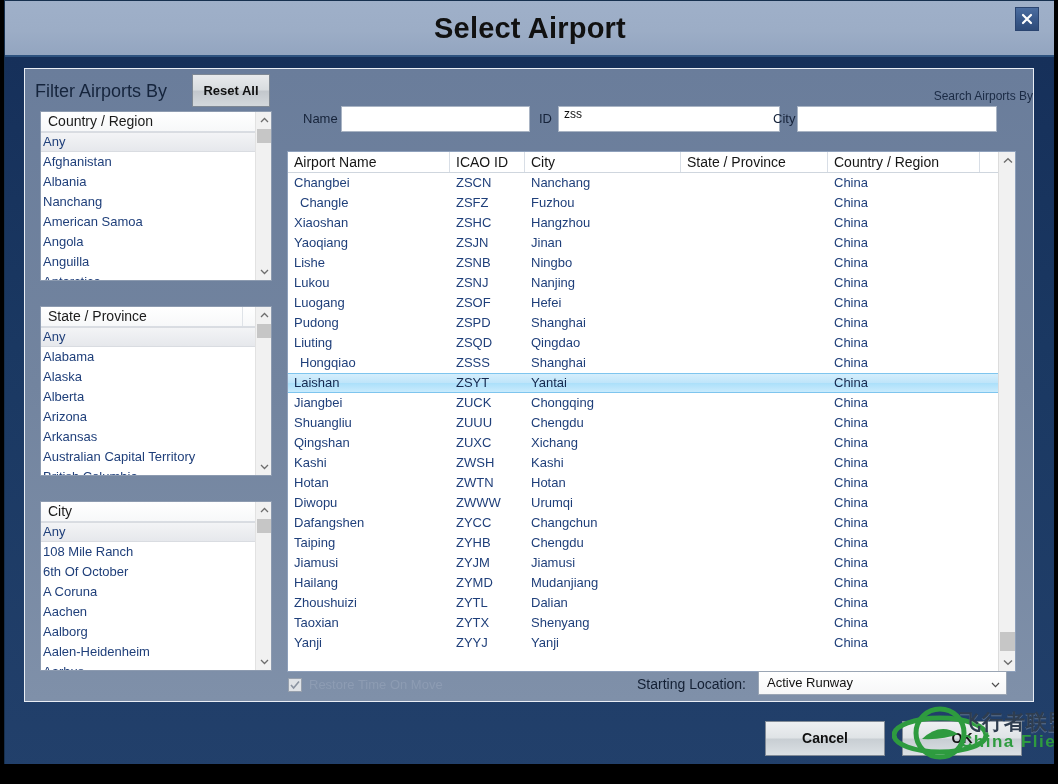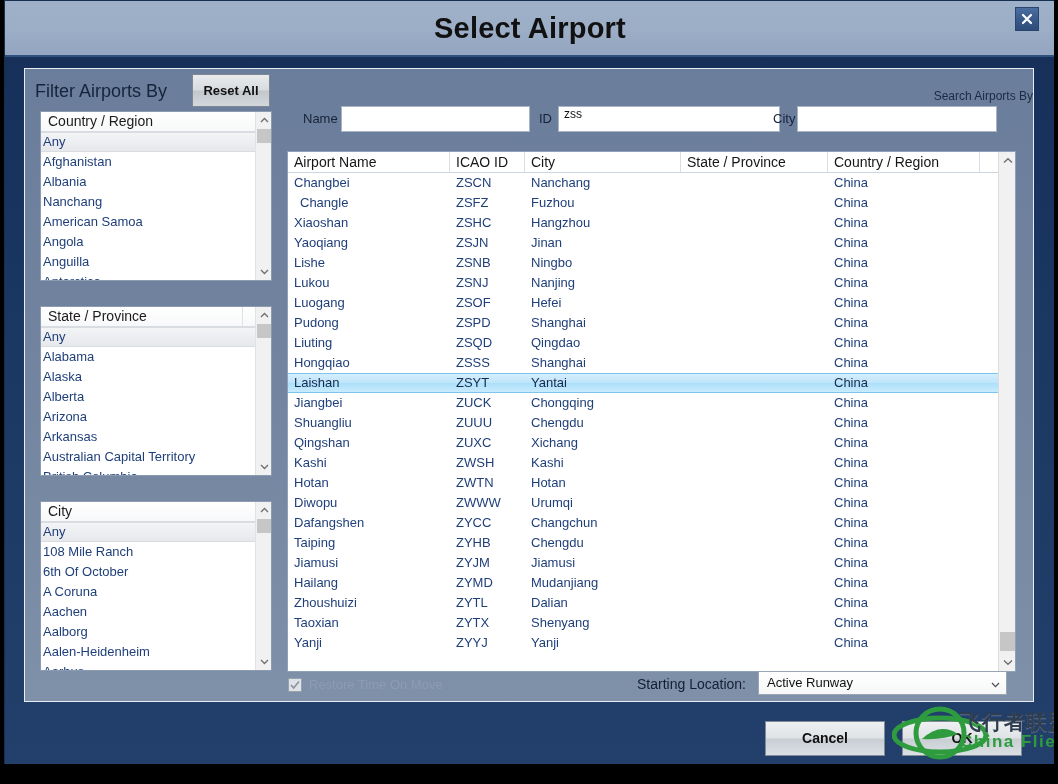--- a/index.html
+++ b/index.html
@@ -560,21 +560,21 @@
                 <div class="td" style="left: 540px;">China</div>
               </div>
               <div class="trow">
                 <div class="td" style="left: 0px;">Liuting</div>
                 <div class="td" style="left: 162px;">ZSQD</div>
                 <div class="td" style="left: 237px;">Qingdao</div>
                 <div class="td" style="left: 393px;"></div>
                 <div class="td" style="left: 540px;">China</div>
               </div>
               <div class="trow">
-                <div class="td" style="left: 0px;">Hongqiao</div>
+                <div class="td" style="left: 6px;">Hongqiao</div>
                 <div class="td" style="left: 162px;">ZSSS</div>
                 <div class="td" style="left: 237px;">Shanghai</div>
                 <div class="td" style="left: 393px;"></div>
                 <div class="td" style="left: 540px;">China</div>
               </div>
               <div class="trow selected">
                 <div class="td" style="left: 0px;">Laishan</div>
                 <div class="td" style="left: 162px;">ZSYT</div>
                 <div class="td" style="left: 237px;">Yantai</div>
                 <div class="td" style="left: 393px;"></div>

